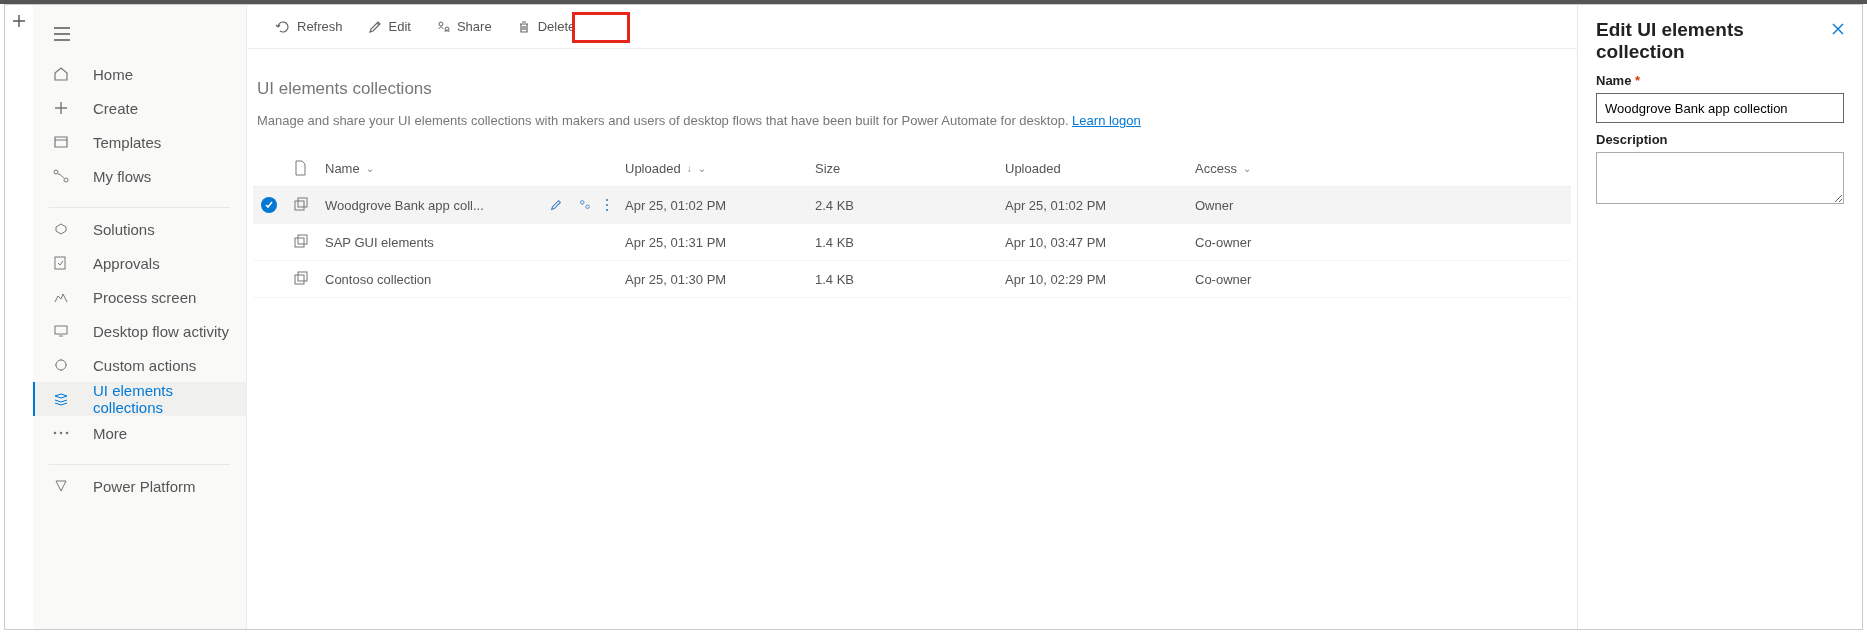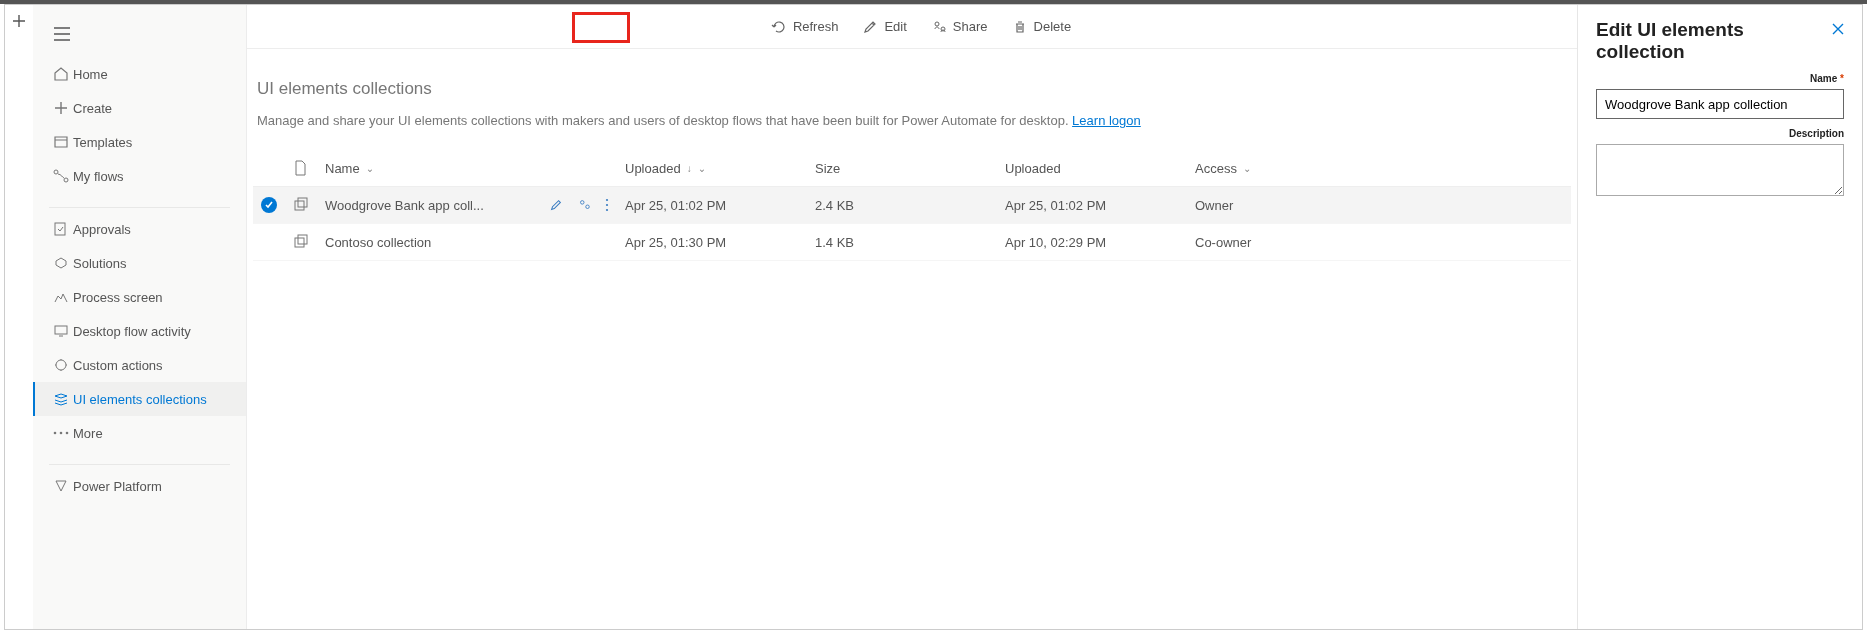--- a/index.html
+++ b/index.html
@@ -3,26 +3,26 @@
   <meta charset="utf-8">
   <style>
     * { box-sizing: border-box; margin: 0; padding: 0; font-family: "Segoe UI", Arial, sans-serif; }
     body { background: #fff; font-size: 14px; color: #323130; width: 1867px; height: 634px; overflow: hidden; position: relative; }
     .frame { position: absolute; top: 4px; left: 4px; right: 4px; bottom: 4px; border: 1px solid #ccc; display: flex; }
     .topbar { position: absolute; top: 0; left: 0; right: 0; height: 4px; background: #555; }
     .plus-btn { width: 26px; height: 26px; position: absolute; top: 8px; left: 6px; color: #555; font-size: 18px; display:flex; align-items:center; justify-content:center; cursor:pointer;}
     .sidebar { width: 214px; background: #f9f9f8; border-right: 1px solid #ececec; padding-top: 12px; flex-shrink:0; margin-left:28px;}
     .hamburger { width: 34px; height: 34px; display:flex; align-items:center; justify-content:center; cursor:pointer; margin-left: 12px; margin-bottom:6px; color:#555;}
     .nav { margin-bottom: 14px; }
-    .nav-item { display:flex; align-items:center; height: 34px; padding-left: 20px; gap:4px; cursor:pointer; color:#555; font-size:13px;}
+    .nav-item { display:flex; align-items:center; height: 34px; padding-left: 20px; gap:24px; cursor:pointer; color:#555; font-size:15px;}
     .nav-item.selected { color: #0078d4; border-left: 2px solid #0078d4; padding-left: 18px; background: #f0f0ef; }
     .nav-icon { width: 16px; height:16px; display:flex; align-items:center; justify-content:center; color: inherit; flex-shrink:0;}
     .nav-divider { height:1px; background: #e8e8e7; margin: 4px 16px 4px 16px;}
     .main { flex:1; display:flex; flex-direction:column; background:#fff; position:relative;}
-    .toolbar { height: 44px; display:flex; align-items:center; padding-left: 18px; gap: 4px; border-bottom: 1px solid #ededed; justify-content: center; }
+    .toolbar { height: 44px; display:flex; align-items:center; padding-left: 18px; gap: 4px; border-bottom: 1px solid #ededed; }
     .tool-btn { display:flex; align-items:center; gap:6px; height:32px; padding: 0 10px; font-size:13px; color:#555; cursor:pointer; border-radius:2px;}
     .tool-icn { width:16px; height:16px; display:flex; align-items:center; justify-content:center;}
     .edit-highlight { position:absolute; top:7px; left:325px; width:58px; height:31px; border: 3px solid #e8251c; pointer-events:none;}
     .content { padding: 30px 6px 0 6px; flex:1; overflow:auto;}
     .page-title { font-size: 17px; color:#777; padding-left: 4px; margin-bottom: 14px; }
     .page-desc { font-size: 13px; color:#777; padding-left: 4px; margin-bottom: 22px;}
     .page-desc a { color:#0078d4; text-decoration: underline; }
     table { width:100%; border-collapse: collapse; }
     th { text-align:left; font-weight: normal; color:#555; font-size:13px; padding: 10px 8px; border-bottom:1px solid #eee;}
     td { padding: 10px 8px; font-size:13px; color:#555; border-bottom: 1px solid #f5f5f5;}
@@ -32,21 +32,21 @@
     .row-icon-cell { width:30px; text-align:center; color:#555;}
     .name-cell { display:flex; align-items:center; gap:8px;}
     .row-actions { display:flex; gap:14px; align-items:center; color:#777;}
     .col-header { display:flex; align-items:center; gap:6px; cursor:pointer; }
     .col-header .caret { font-size:10px; color:#888; }
     .checkmark { width:16px; height:16px; background:#0078d4; border-radius:50%; display:flex; align-items:center; justify-content:center; }
     .checkmark svg { width:10px; height:10px; }
     .panel { width: 285px; border-left: 1px solid #e6e6e6; padding: 14px 18px; flex-shrink:0; position:relative;}
     .panel-title { font-size: 19px; font-weight:600; color:#222; margin-bottom: 10px; padding-right:24px;}
     .panel-close { position:absolute; top:14px; right:14px; color:#0078d4; cursor:pointer; width:20px; height:20px; display:flex; align-items:center; justify-content:center;}
-    .field-label { font-size: 10px; color:#222; font-weight:600; margin-bottom: 5px; text-align: right;}
+    .field-label { font-size: 13px; color:#222; font-weight:600; margin-bottom: 5px;}
     .req { color:#d83b01; }
     .field-input { width:100%; height:30px; border:1px solid #666; padding: 13px 8px; font-size:13px; margin-bottom:9px;}
     .field-textarea { width:100%; height:52px; border:1px solid #aaa; padding:4px 8px; font-size:13px; resize:vertical;}
     svg { display:block; }
   </style>
 </head>
 <body>
 
 <div class="topbar"></div>
 <div class="plus-btn">
@@ -95,34 +95,34 @@
               <path d="M5 5c3 0 5 4 6 4" fill="none" stroke="#777"></path>
             </svg>
           </span>
         <span>My flows</span>
       </div>
     </div>
     <div class="nav-divider"></div>
     <div class="nav">
       <div class="nav-item">
         <span class="nav-icon">
+            <svg width="16" height="14" viewBox="0 0 16 14">
+              <path d="M3 5l5-3 5 3v4l-5 3-5-3z" fill="none" stroke="#777"></path>
+            </svg>
+          </span>
+        <span>Solutions</span>
+      </div>
+      <div class="nav-item">
+        <span class="nav-icon">
             <svg width="16" height="16" viewBox="0 0 16 16">
               <rect x="2" y="2" width="10" height="12" fill="none" stroke="#777"></rect>
               <path d="M5 8l2 2 3-4" fill="none" stroke="#777"></path>
             </svg>
           </span>
         <span>Approvals</span>
-      </div>
-      <div class="nav-item">
-        <span class="nav-icon">
-            <svg width="16" height="14" viewBox="0 0 16 14">
-              <path d="M3 5l5-3 5 3v4l-5 3-5-3z" fill="none" stroke="#777"></path>
-            </svg>
-          </span>
-        <span>Solutions</span>
       </div>
       <div class="nav-item">
         <span class="nav-icon">
             <svg width="16" height="14" viewBox="0 0 16 14">
               <path d="M2 12l3-6 3 3 2-5 4 8" fill="none" stroke="#777"></path>
             </svg>
           </span>
         <span>Process screen</span>
       </div>
       <div class="nav-item">
@@ -300,20 +300,38 @@
             <tr>
               <td class="row-check"></td>
               <td class="row-icon-cell">
                 <svg width="16" height="16" viewBox="0 0 16 16">
                   <rect x="2" y="4" width="9" height="9" fill="none" stroke="#777"></rect>
                   <rect x="5" y="1" width="9" height="9" fill="none" stroke="#777"></rect>
                 </svg>
               </td>
               <td>
                 <div class="name-cell">
+                  <span>SAP GUI elements</span>
+                </div>
+              </td>
+              <td>Apr 25, 01:31 PM</td>
+              <td>1.4 KB</td>
+              <td>Apr 10, 03:47 PM</td>
+              <td>Co-owner</td>
+            </tr>
+            <tr>
+              <td class="row-check"></td>
+              <td class="row-icon-cell">
+                <svg width="16" height="16" viewBox="0 0 16 16">
+                  <rect x="2" y="4" width="9" height="9" fill="none" stroke="#777"></rect>
+                  <rect x="5" y="1" width="9" height="9" fill="none" stroke="#777"></rect>
+                </svg>
+              </td>
+              <td>
+                <div class="name-cell">
                   <span>Contoso collection</span>
                 </div>
               </td>
               <td>Apr 25, 01:30 PM</td>
               <td>1.4 KB</td>
               <td>Apr 10, 02:29 PM</td>
               <td>Co-owner</td>
             </tr>
           </tbody>
       </table>

